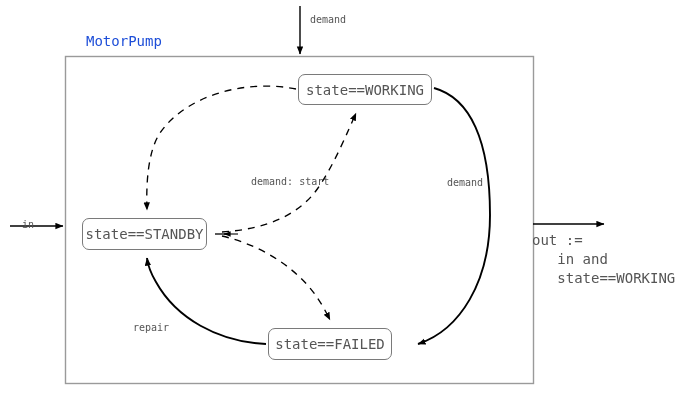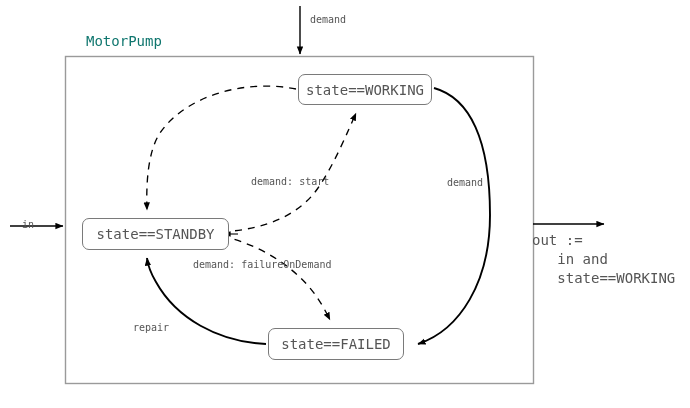--- a/index.html
+++ b/index.html
@@ -40,21 +40,21 @@
     align-items: center;
     justify-content: center;
     font-family: "DejaVu Sans Mono", "Liberation Mono", monospace;
     font-size: 14px;
     color: #555555;
     white-space: pre;
   }
   .container-title {
     position: absolute;
     font-size: 14px;
-    color: #0f766e;
+    color: #1d4ed8;
   }
   .io-label { color: #555555; }
   .out-block {
     position: absolute;
     font-family: "DejaVu Sans Mono", "Liberation Mono", monospace;
     font-size: 14px;
     color: #555555;
     line-height: 19px;
     white-space: pre;
   }
@@ -93,30 +93,29 @@
     <path d="M266,344 C218,342 176,318 156,282 C150,272 148,266 147,258" fill="none" stroke="#000000" stroke-width="1.9" marker-end="url(#arrow)"></path>
 
     <line x1="215" y1="234" x2="226" y2="234" stroke="#000000" stroke-width="1.3"></line>
     <line x1="238" y1="234" x2="224" y2="234" stroke="#000000" stroke-width="1.1" marker-end="url(#arrowsm)"></line>
   </svg>
 
   <div class="container-title" style="left:86px; top:33px;">MotorPump</div>
 
   <div class="state-box" style="left:298px; top:74px; width:134px; height:31px;">state==WORKING</div>
 
-  <div class="state-box" style="left:82px; top:218px; width:147px; height:32px;">state==STANDBY</div>
+  <div class="state-box" style="left:82px; top:218px; width:125px; height:32px;">state==STANDBY</div>
 
-  <div class="state-box" style="left:268px; top:328px; width:136px; height:32px;">state==FAILED</div>
+  <div class="state-box" style="left:268px; top:328px; width:124px; height:32px;">state==FAILED</div>
 
 
   <div class="lbl" style="left:251px; top:176px;">demand: start</div>
 
   <div class="lbl" style="left:447px; top:177px;">demand</div>
 
-  <div class="lbl" style="left:193px; top:259px;">demand: failureOnDemand</div>
 
   <div class="lbl" style="left:133px; top:322px;text-align:right;">repair</div>
 
   <div class="lbl io-label" style="left:310px; top:14px;">demand</div>
 
   <div class="lbl io-label" style="left:22px; top:219px;">in</div>
 
   <div class="out-block" style="left:532px; top:231px;"><span>out :=</span>
 <span>   in and</span>
 <span>   state==WORKING</span></div>

